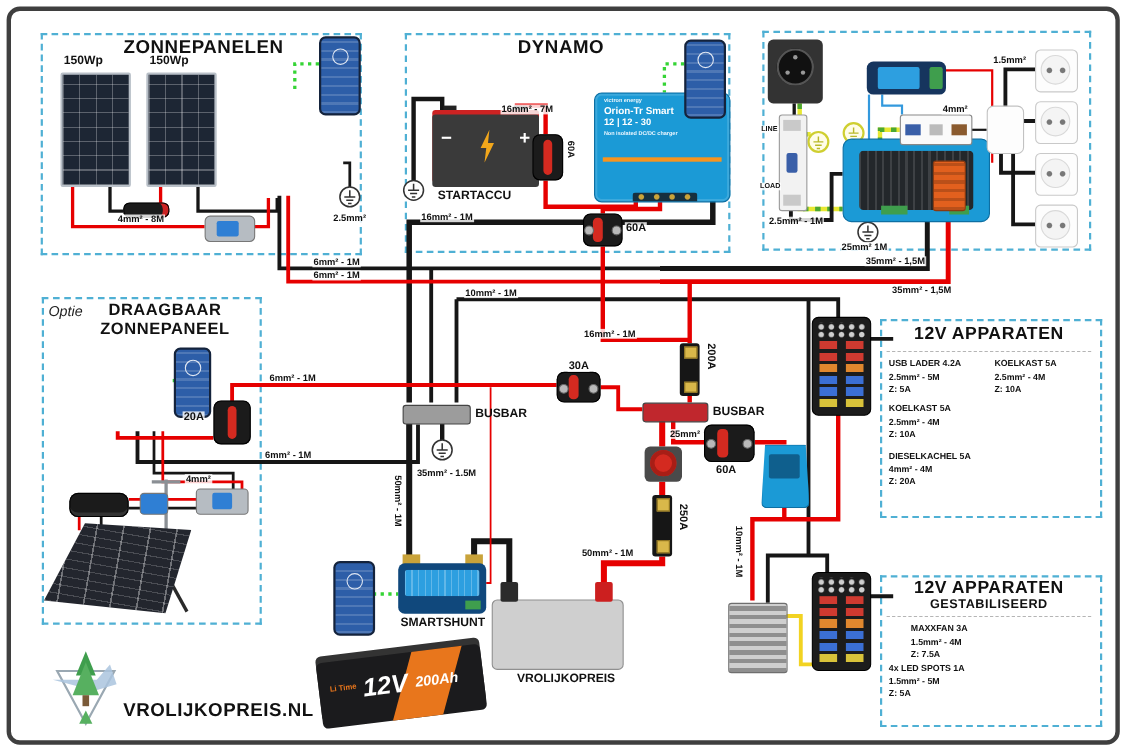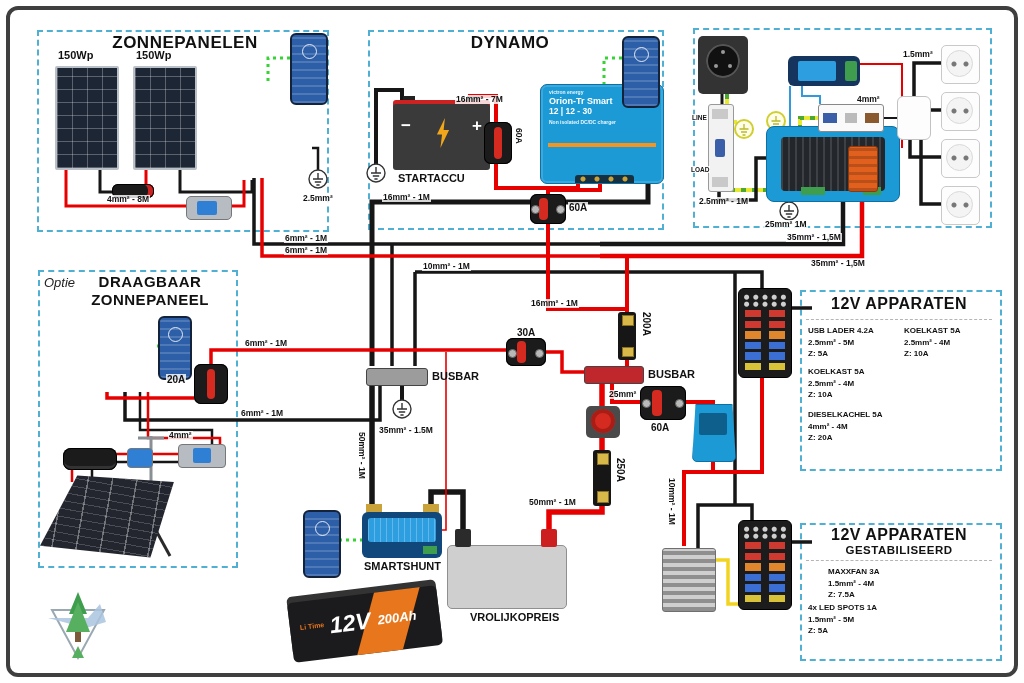--- a/index.html
+++ b/index.html
@@ -385,13 +385,14 @@
   </div>
 
   <svg class="abs" style="left:42px;top:588px" width="72" height="78" viewBox="0 0 72 78">
     <path d="M10,22 L62,22 L36,70 Z" fill="none" stroke="#9aa8b2" stroke-width="2"></path>
     <path d="M6,30 L46,30 L58,16 L64,34 L44,40 Z" fill="#aac4de" opacity=".85"></path>
     <path d="M36,4 L27,26 L45,26 Z" fill="#3f9e4d"></path>
     <path d="M36,14 L24,44 L48,44 Z" fill="#57b060"></path>
     <rect x="33" y="44" width="6" height="10" fill="#7a5a38"></rect>
     <path d="M36,58 L30,70 L42,70 Z" fill="#57b060"></path>
   </svg>
+  <div class="abs" style="left:112px;top:636px;font-size:17px;font-weight:bold;letter-spacing:.5px;color:#111">VROLIJKOPREIS.NL</div>
 </div>
 
 </body></html>

